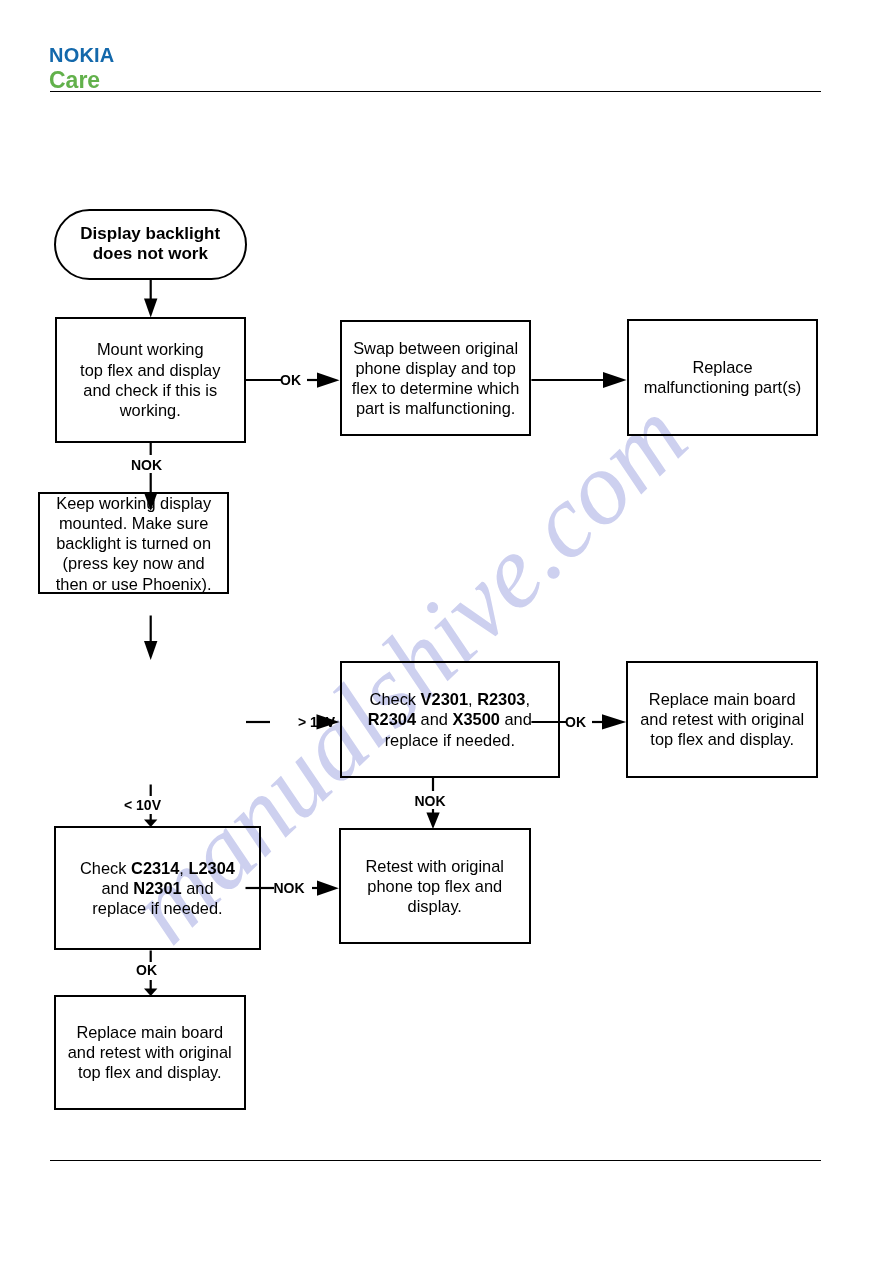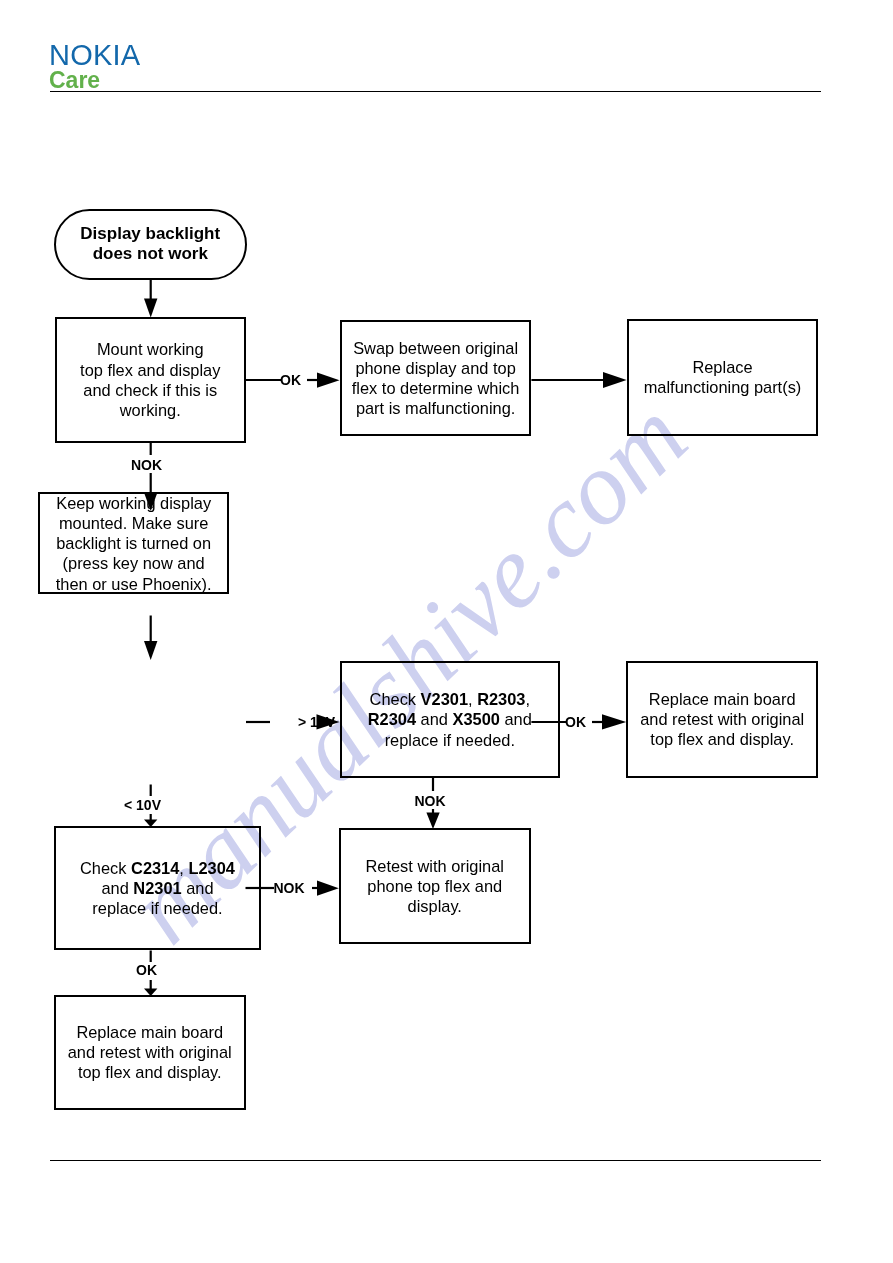--- a/index.html
+++ b/index.html
@@ -3,21 +3,21 @@
 <meta charset="utf-8">
 <title>Nokia Care service flowchart</title>
 <style>
   html,body{margin:0;padding:0;background:#ffffff;}
   body{width:893px;height:1263px;overflow:hidden;position:relative;
        font-family:"Liberation Sans",sans-serif;}
   .page{position:absolute;left:0;top:0;width:893px;height:1263px;background:#fff;}
 
   
   #logo{position:absolute;left:49px;top:47px;}
-  .nokia-word{font-weight:normal;font-size:29px;letter-spacing:0.2px;
+  .nokia-word{font-weight:bold;font-size:20px;letter-spacing:0.2px;
        color:#1368ab;line-height:17px;}
   .care-word{font-weight:bold;font-size:23px;color:#62b14b;line-height:21px;
        margin-top:6px;}
   #header-rule{position:absolute;left:50px;top:90.6px;width:771px;height:1.5px;background:#000;}
   #footer-rule{position:absolute;left:50px;top:1159.8px;width:771px;height:1.5px;background:#000;}
 
   
   #watermark{position:absolute;left:0;top:0;width:893px;height:1263px;pointer-events:none;
      overflow:hidden;}
   #watermark .wm-text{position:absolute;left:105px;top:880px;

